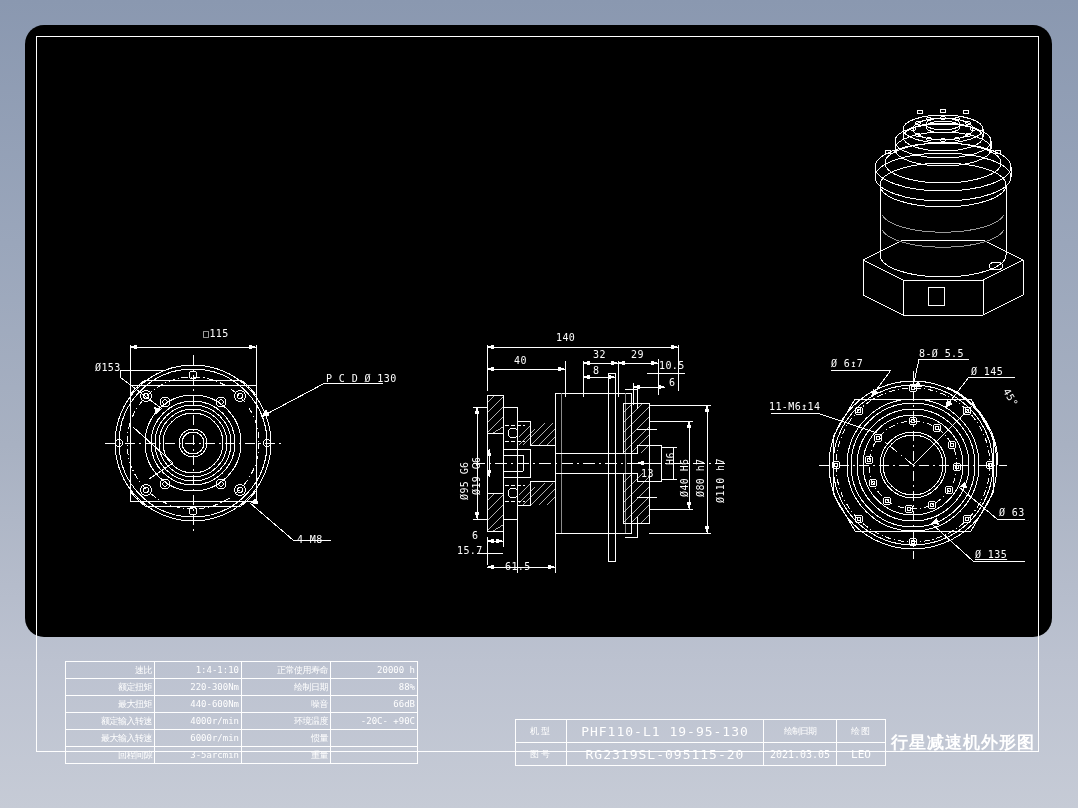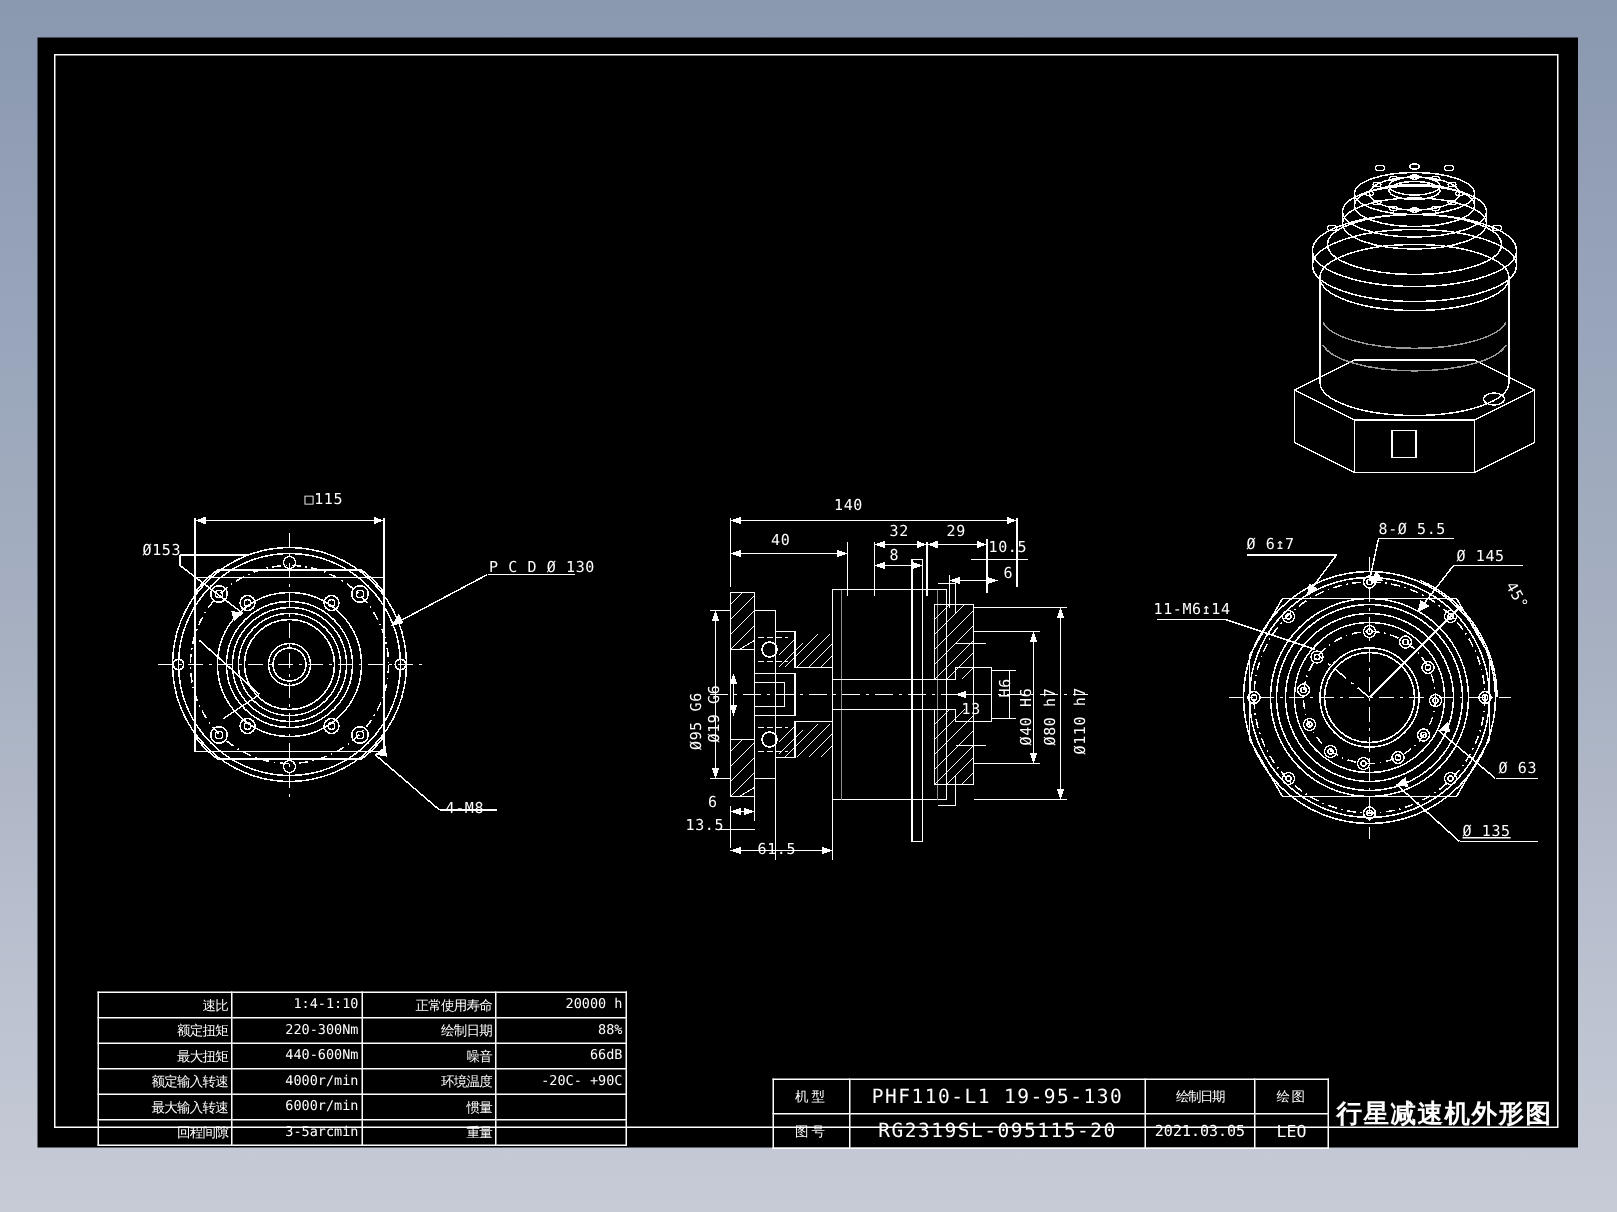--- a/index.html
+++ b/index.html
@@ -5,22 +5,23 @@
   html,body{margin:0;padding:0;}
   body{
     width:1078px;height:808px;overflow:hidden;
     font-family:"DejaVu Sans","Liberation Sans",sans-serif;
     background:linear-gradient(to bottom,#8a98b0 0%,#9aa6bb 30%,#a8b1c2 55%,#bcc2d0 82%,#c6cbd6 100%);
   }
   #app{position:relative;width:1078px;height:808px;}
 
   
   #sheet{
-    position:absolute;left:25px;top:25px;width:1027px;height:740px;
+    position:absolute;left:25px;top:25px;width:1027px;height:612px;
     background:#000;
+    border-radius:19px;
   }
   #sheet-border{
     position:absolute;left:11px;top:11px;width:1003px;height:716px;
     border:1px solid #ffffff;box-sizing:border-box;pointer-events:none;
   }
 
   
   .layer{position:absolute;left:0;top:0;width:1027px;height:740px;}
   .layer svg{display:block;}
 
@@ -429,21 +430,21 @@
 
       <span class="lbl" style="left:531px;top:307px;">140</span>
       <span class="lbl" style="left:489px;top:330px;">40</span>
       <span class="lbl" style="left:568px;top:324px;">32</span>
       <span class="lbl" style="left:606px;top:324px;">29</span>
       <span class="lbl" style="left:634px;top:335px;">10.5</span>
       <span class="lbl" style="left:568px;top:340px;">8</span>
       <span class="lbl" style="left:644px;top:352px;">6</span>
       <span class="lbl" style="left:616px;top:443px;">13</span>
       <span class="lbl" style="left:447px;top:505px;">6</span>
-      <span class="lbl" style="left:432px;top:520px;">13.5</span>
+      <span class="lbl" style="left:432px;top:520px;">15.7</span>
       <span class="lbl" style="left:480px;top:536px;">61.5</span>
       <span class="lbl rot90" style="left:446px;top:470px;">Ø19 G6</span>
       <span class="lbl rot90" style="left:434px;top:475px;">Ø95 G6</span>
       <span class="lbl rot90" style="left:640px;top:440px;">H6</span>
       <span class="lbl rot90" style="left:654px;top:472px;">Ø40 H6</span>
       <span class="lbl rot90" style="left:670px;top:472px;">Ø80 h7</span>
       <span class="lbl rot90" style="left:690px;top:478px;">Ø110 h7</span>
 
       <span class="lbl" style="left:806px;top:333px;">Ø 6↥7</span>
       <span class="lbl" style="left:894px;top:323px;">8-Ø 5.5</span>

